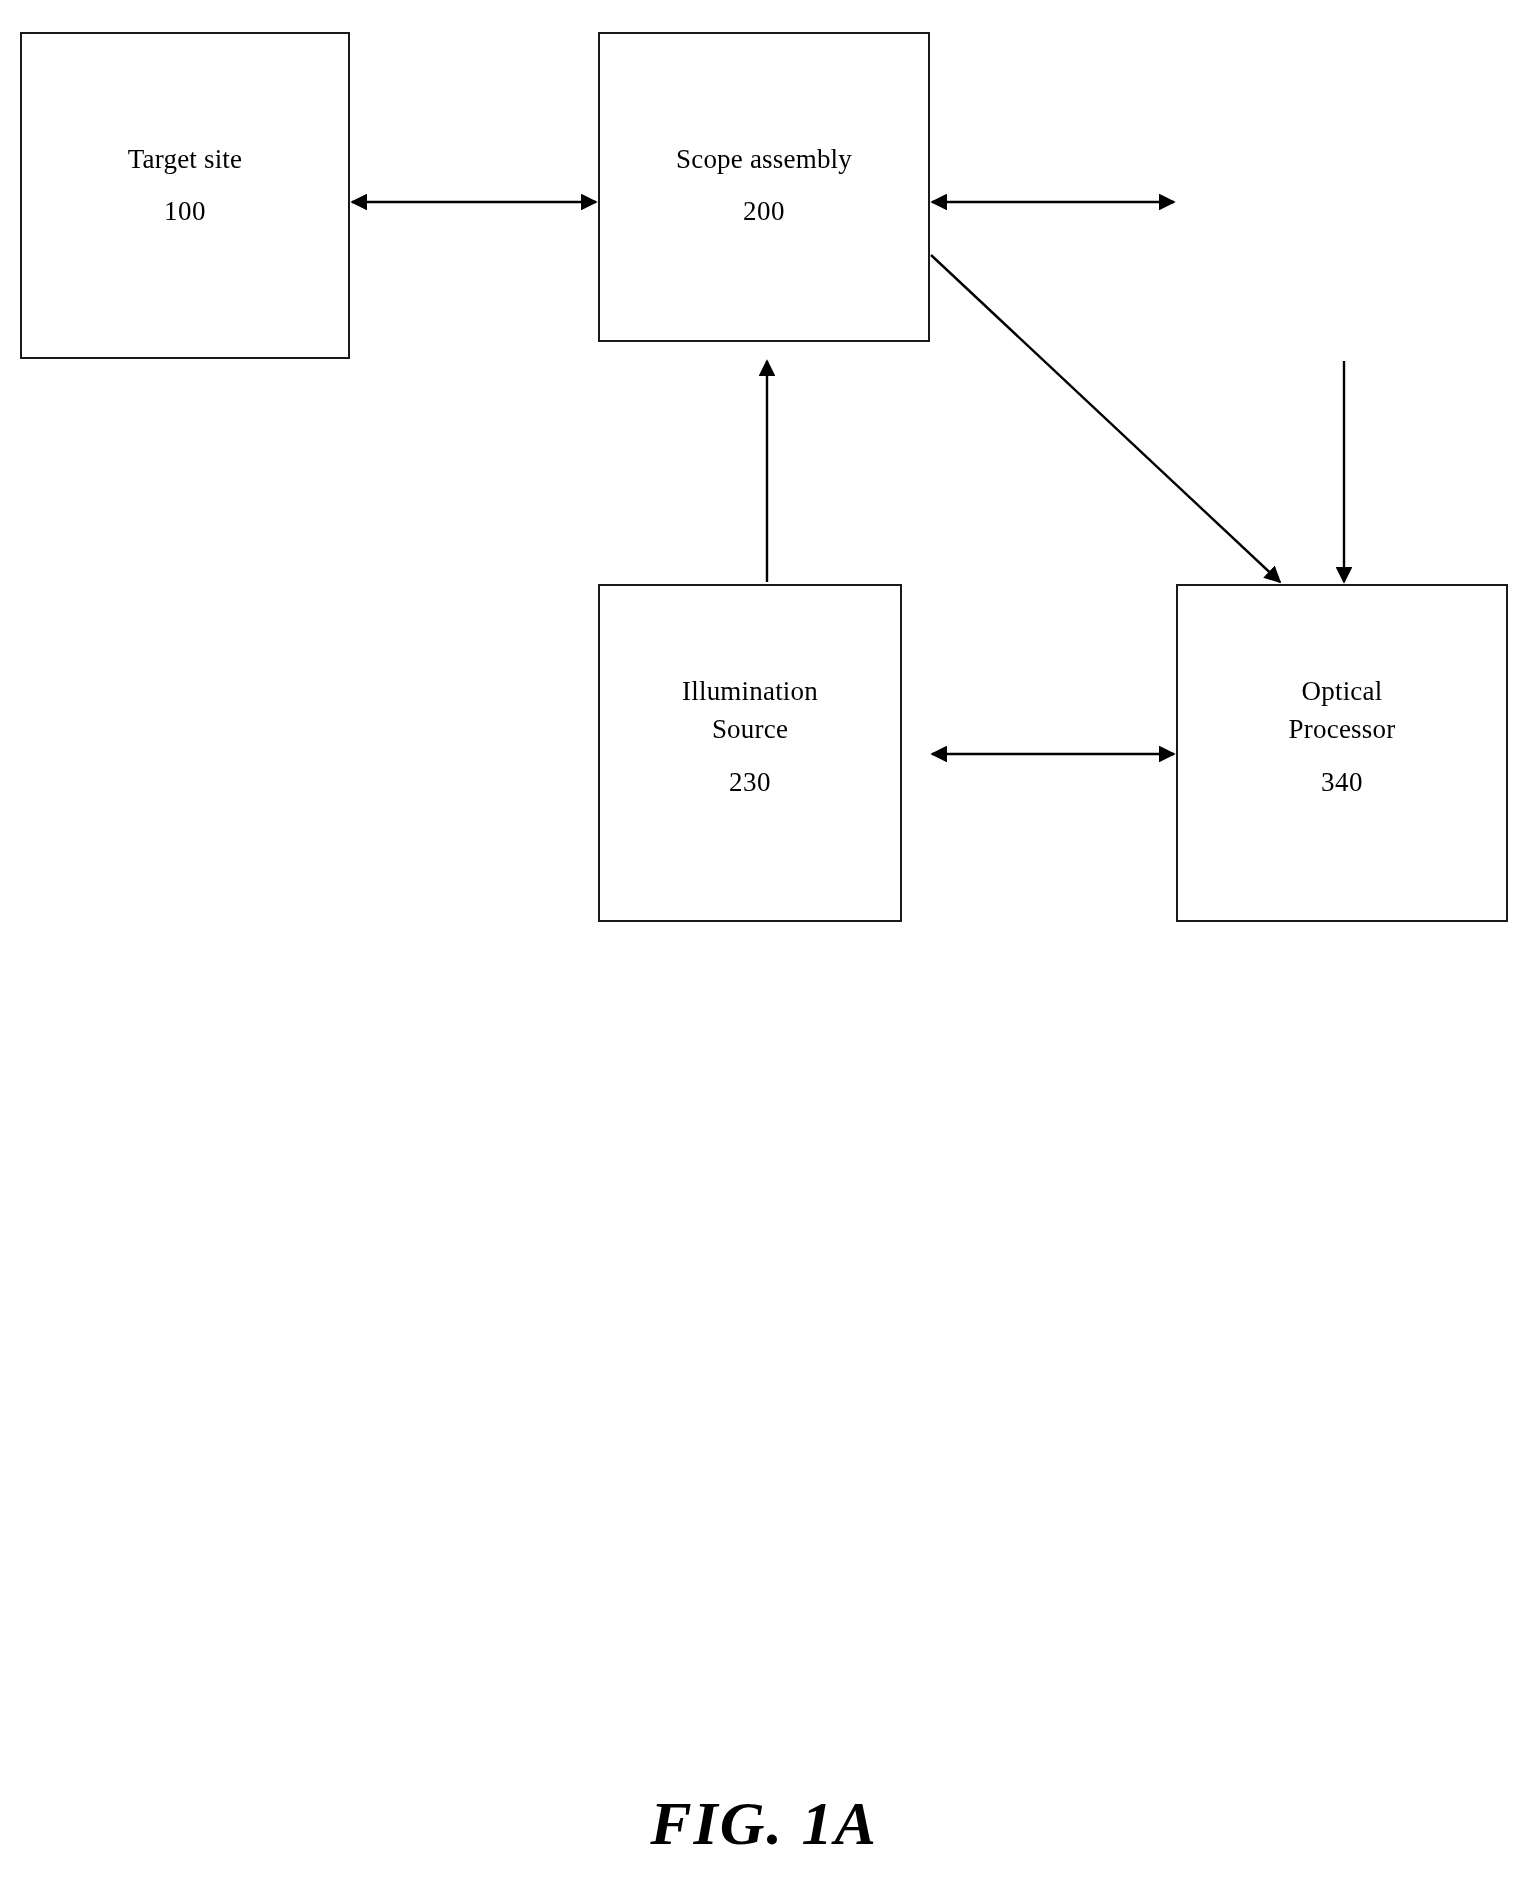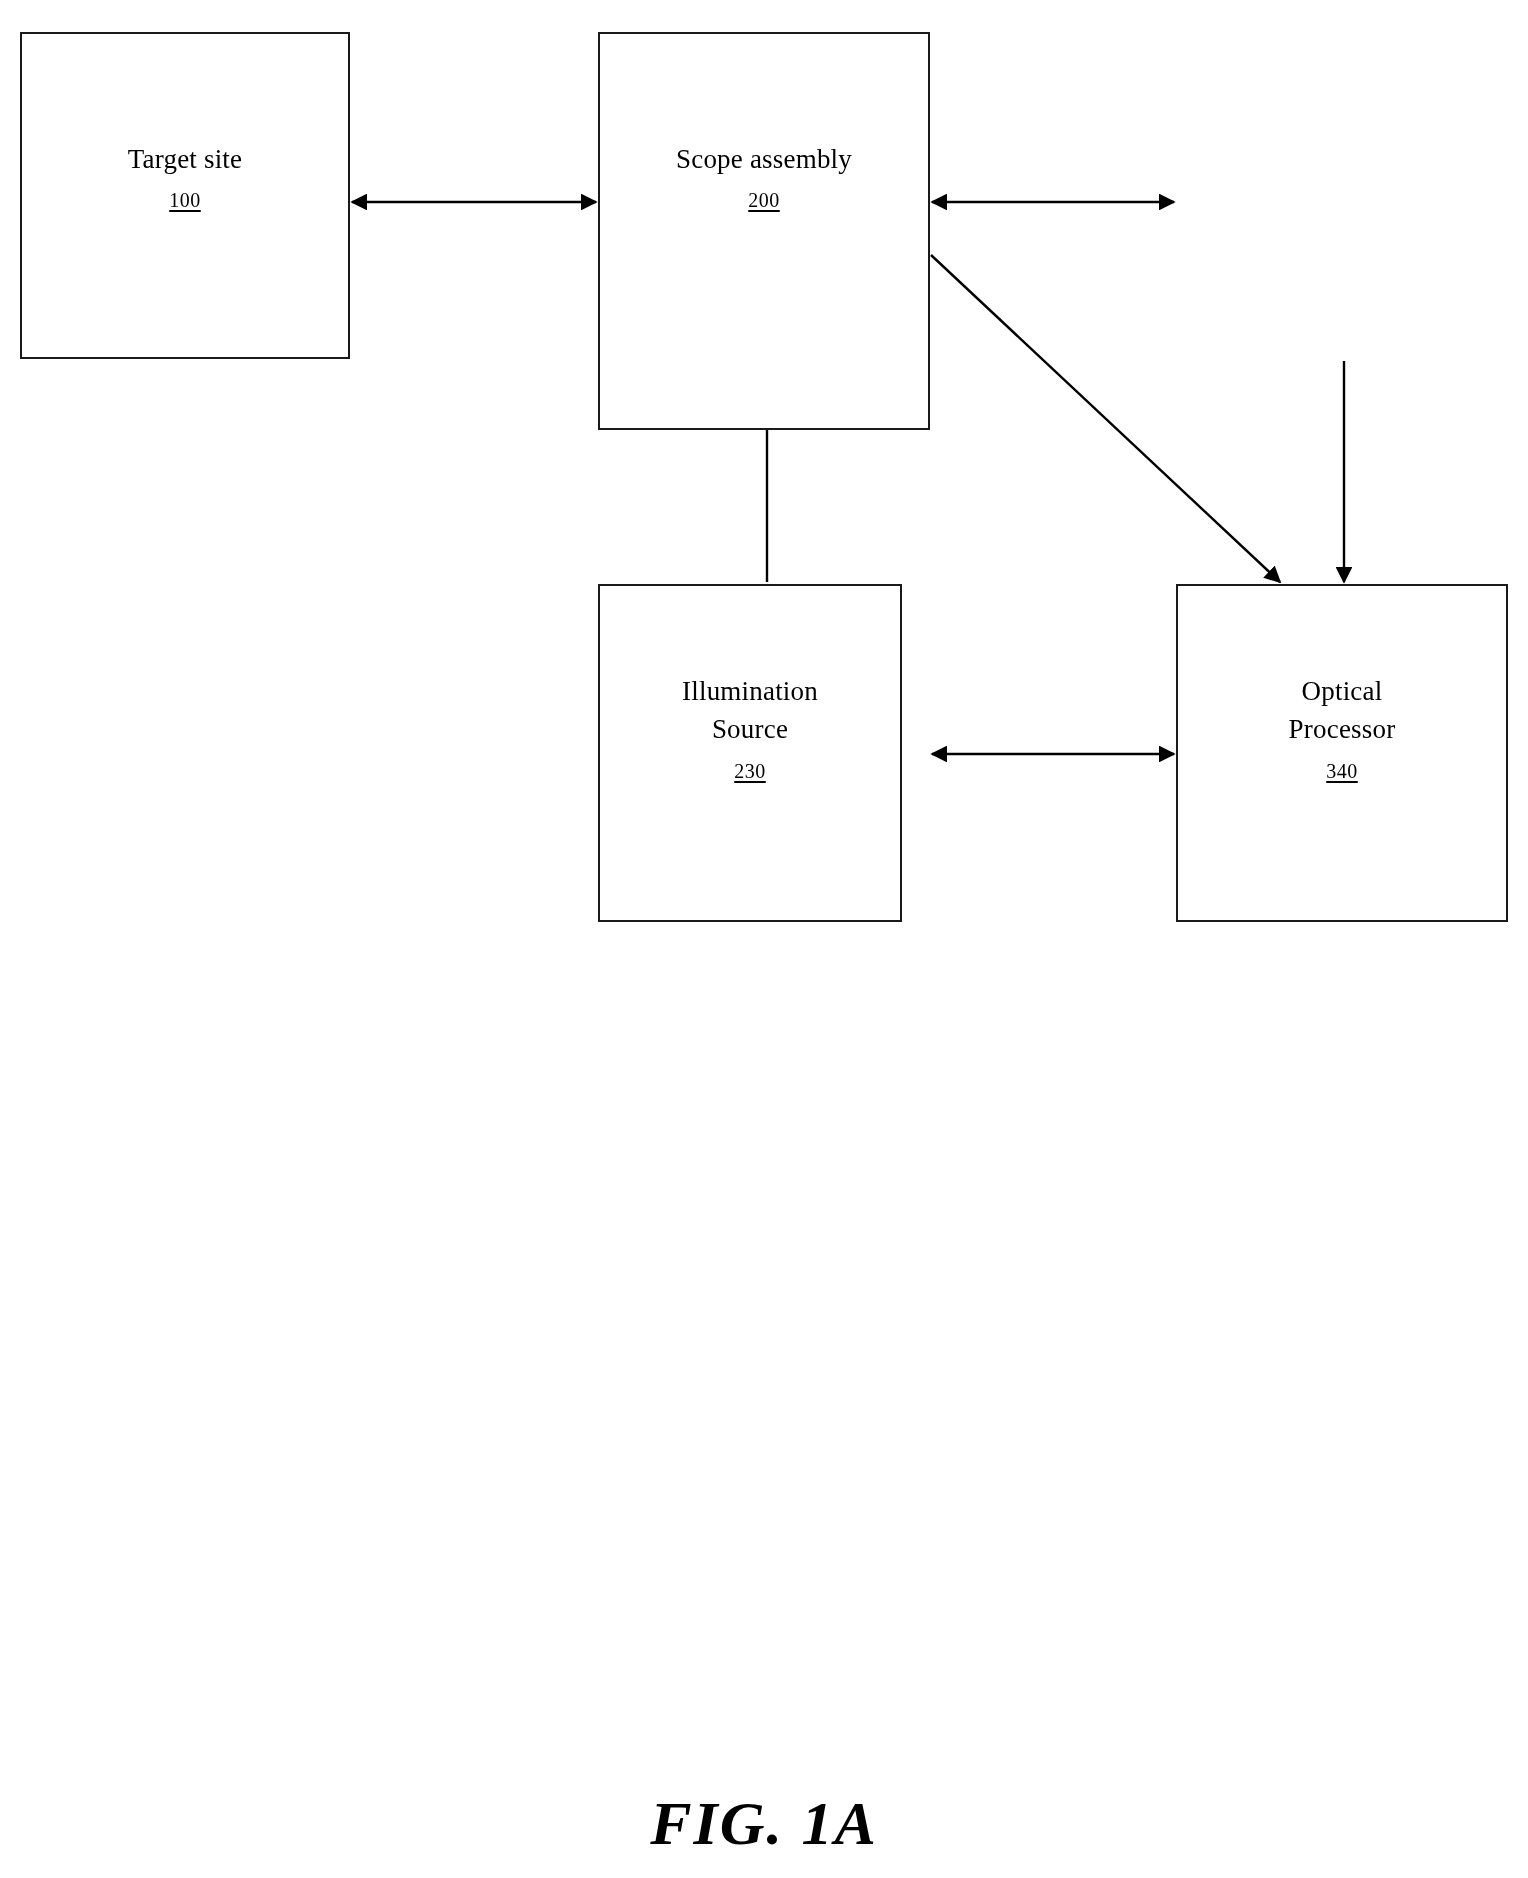--- a/index.html
+++ b/index.html
@@ -50,26 +50,25 @@
     letter-spacing: 0.2px;
     white-space: nowrap;
     display: block;
   }
 
   .node-label.wrap {
     white-space: normal;
   }
 
   .node-ref {
-    font-size: 20px;
+    font-size: 27px;
     font-family: "Liberation Serif", "DejaVu Serif", serif;
-    text-decoration: underline;
     text-underline-offset: 3px;
     display: block;
-    margin-top: 8px;
+    margin-top: 14px;
     letter-spacing: 0.5px;
   }
 
   
   #connectors {
     position: absolute;
     left: 0;
     top: 0;
     width: 1528px;
     height: 1878px;
@@ -119,21 +118,21 @@
     <line x1="932" y1="742" x2="1174" y2="742" stroke="#000000" stroke-width="2.4" marker-start="url(#arrow-start)" marker-end="url(#arrow-end)"></line>
   </svg>
 
   <div class="node-box" style="left:20px; top:20px; width:330px; height:327px;">
     <div class="node-inner" style="top:106px;">
       <span class="node-label">Target site</span>
       <span class="node-ref">100</span>
     </div>
   </div>
 
-  <div class="node-box" style="left:598px; top:20px; width:332px; height:398px;">
+  <div class="node-box" style="left:598px; top:20px; width:332px; height:310px;">
     <div class="node-inner" style="top:106px;">
       <span class="node-label">Scope assembly</span>
       <span class="node-ref">200</span>
     </div>
   </div>
 
 
   <div class="node-box" style="left:598px; top:572px; width:304px; height:338px;">
     <div class="node-inner" style="top:86px; padding:0 70px;">
       <span class="node-label wrap">Illumination Source</span>

